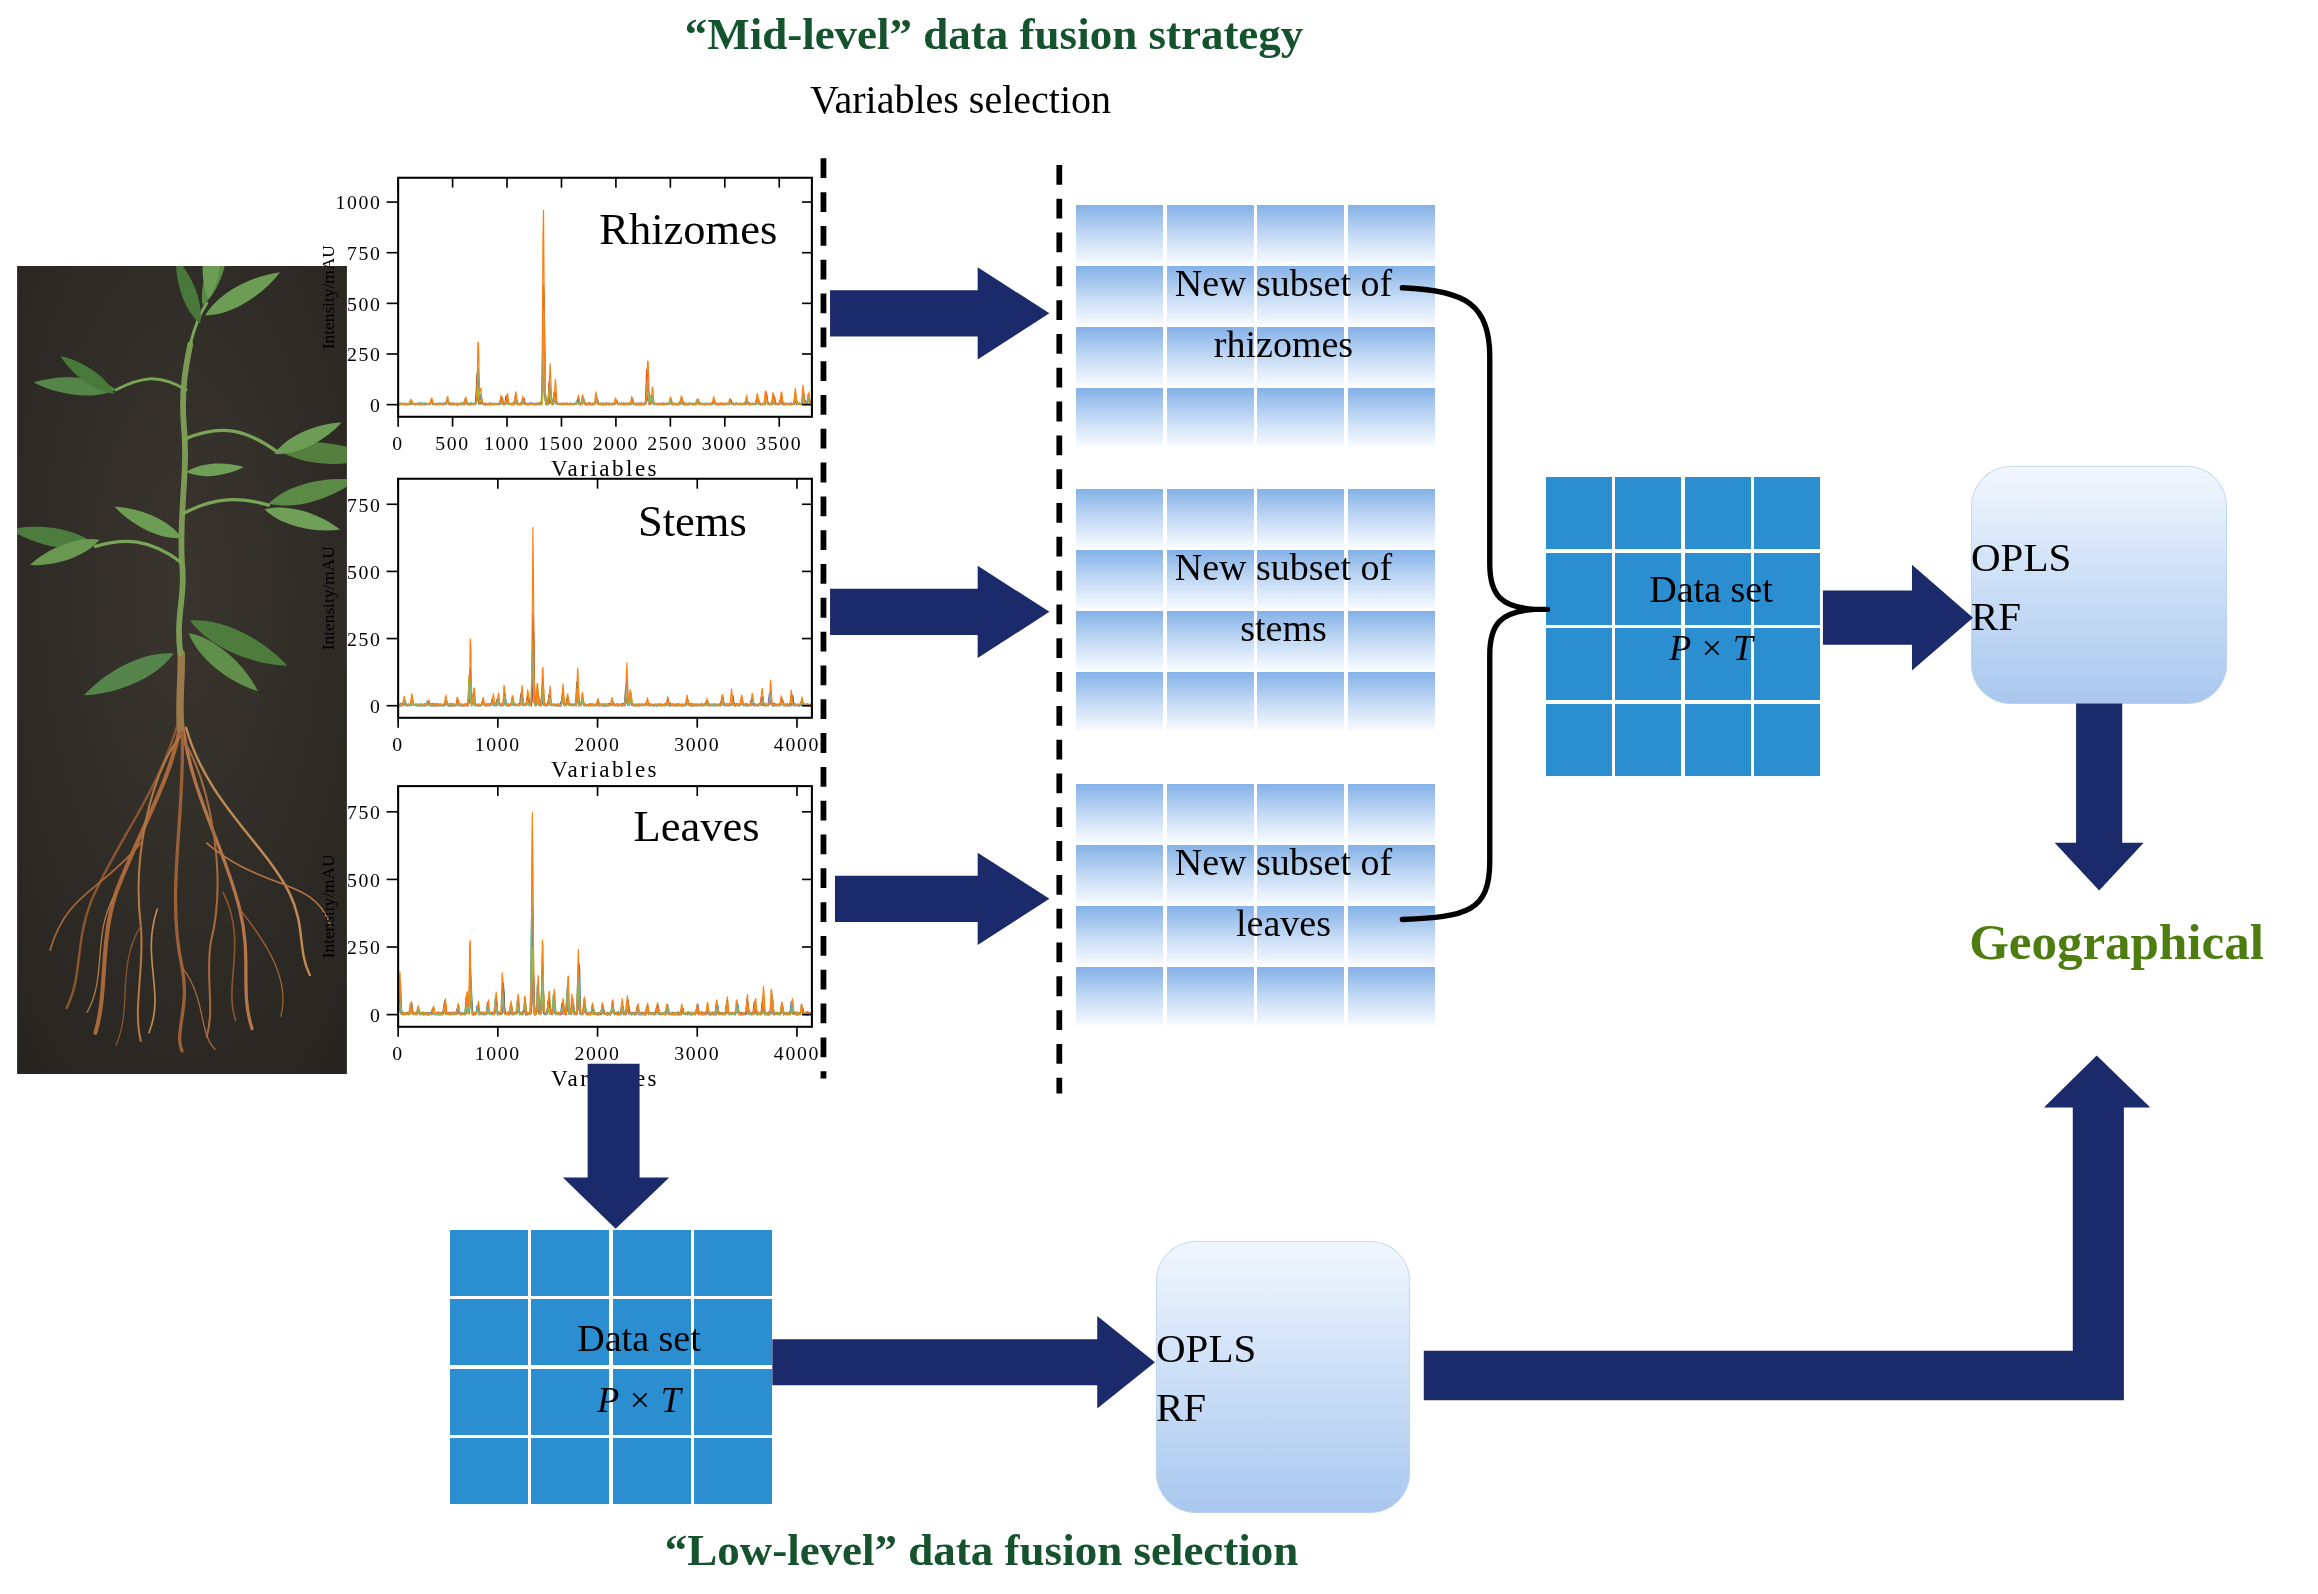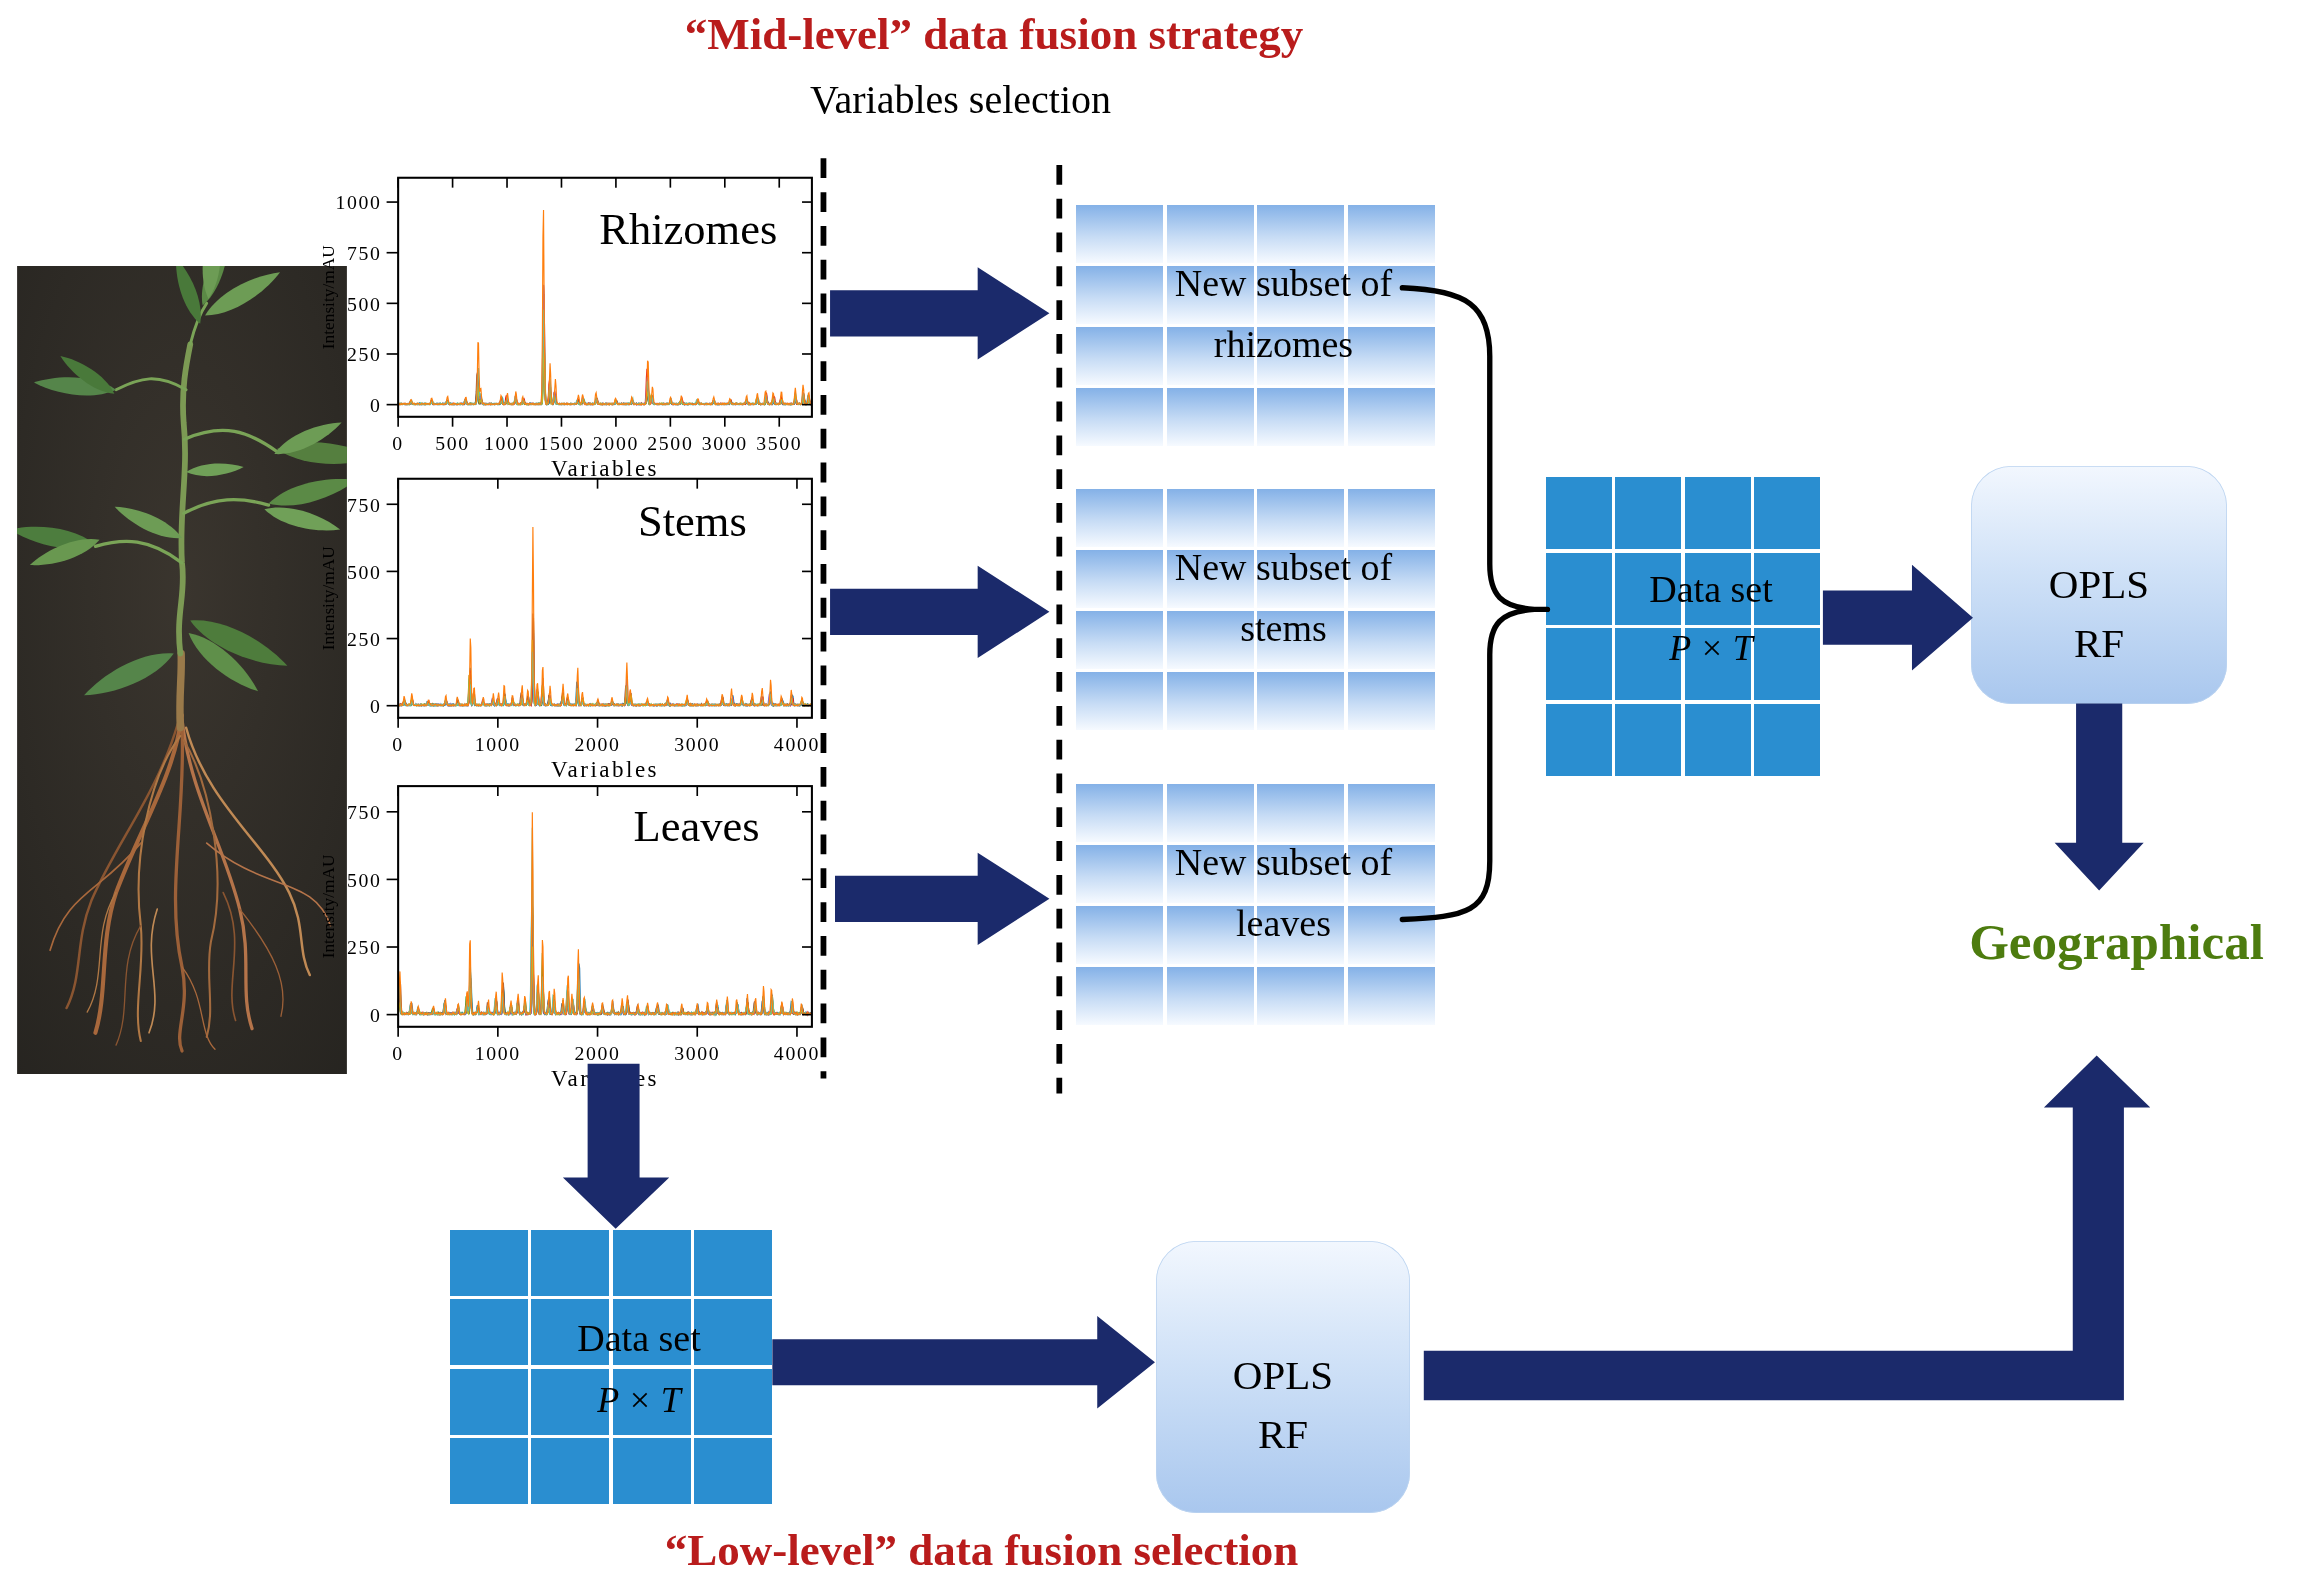--- a/index.html
+++ b/index.html
@@ -1,30 +1,30 @@
 <!DOCTYPE html>
 <html style="font-size:13px"><head>
 <meta charset="utf-8">
 <style>
   html,body{margin:0;padding:0;background:#ffffff;}
   #canvas{position:relative;width:2319px;height:1594px;background:#ffffff;overflow:hidden;
           font-family:"Liberation Serif", serif;}
   .abs{position:absolute;}
-  .title{font-weight:bold;text-align:center;color:#b91c1c;}
+  .title{font-weight:bold;text-align:center;color:#14532d;}
   .subtitle{text-align:center;color:#000;}
   .chart-svg{position:absolute;left:0;top:0;width:100%;height:100%;}
   .grid{display:grid;gap:3.3px;}
   .subset-cell{background:linear-gradient(180deg,#84b1e7 0%,#c7dcf5 55%,#f6faff 100%);}
   .dataset-cell{background:#2a8ed0;}
   .overlay-label{position:absolute;left:0;width:100%;text-align:center;color:#000;
                  font-family:"Liberation Serif", serif;padding-left:28px;}
   .model-box{position:absolute;border-radius:40px;
              background:linear-gradient(180deg,#f2f7fe 0%,#cfe1f7 45%,#a9c7ee 100%);
              box-shadow:0 0 0 0.8px #bcd4f0 inset;}
-  .model-text{position:absolute;left:0;width:100%;text-align:center;font-size:41px;line-height:59px;color:#000;margin-top:27px;}
+  .model-text{position:absolute;left:0;width:100%;font-size:41px;line-height:59px;color:#000;}
   .geo-text{font-weight:bold;font-size:51px;line-height:73px;text-align:center;color:#4d7c0f;}
   .italic{font-style:italic;text-align:center;}
 </style>
 </head>
 <body>
 
 <div id="canvas">
 
   <div class="abs title" style="left:495px;top:8.2px;width:998px;font-size:45px;">“Mid-level” data fusion strategy</div>
   <div class="abs subtitle" style="left:577px;top:76px;width:767px;font-size:40px;">Variables selection</div>

